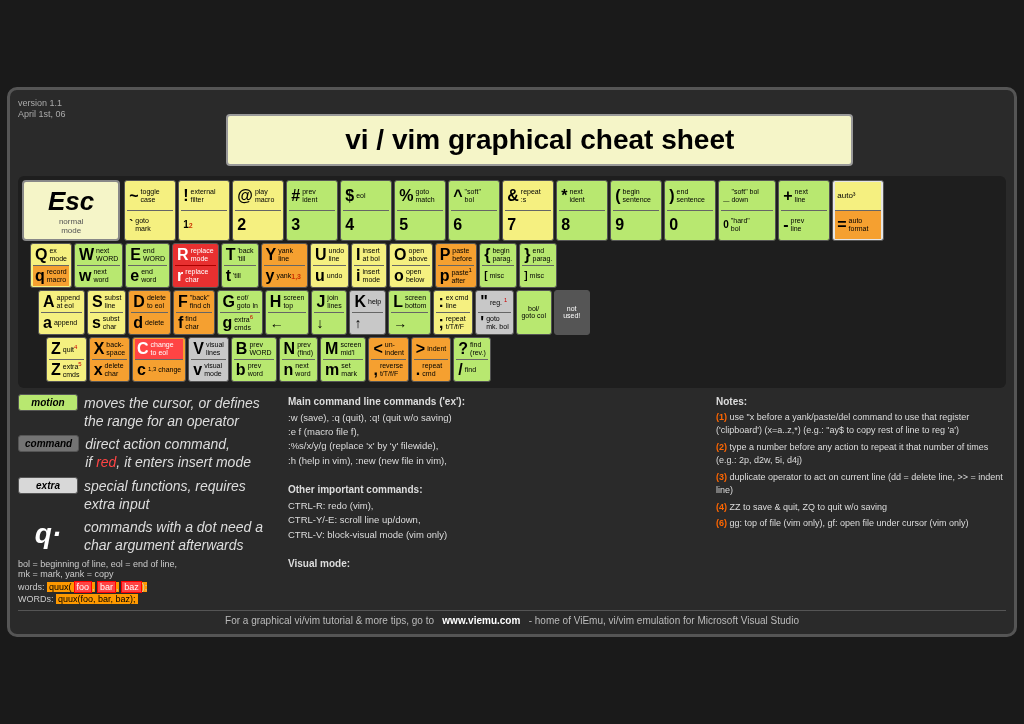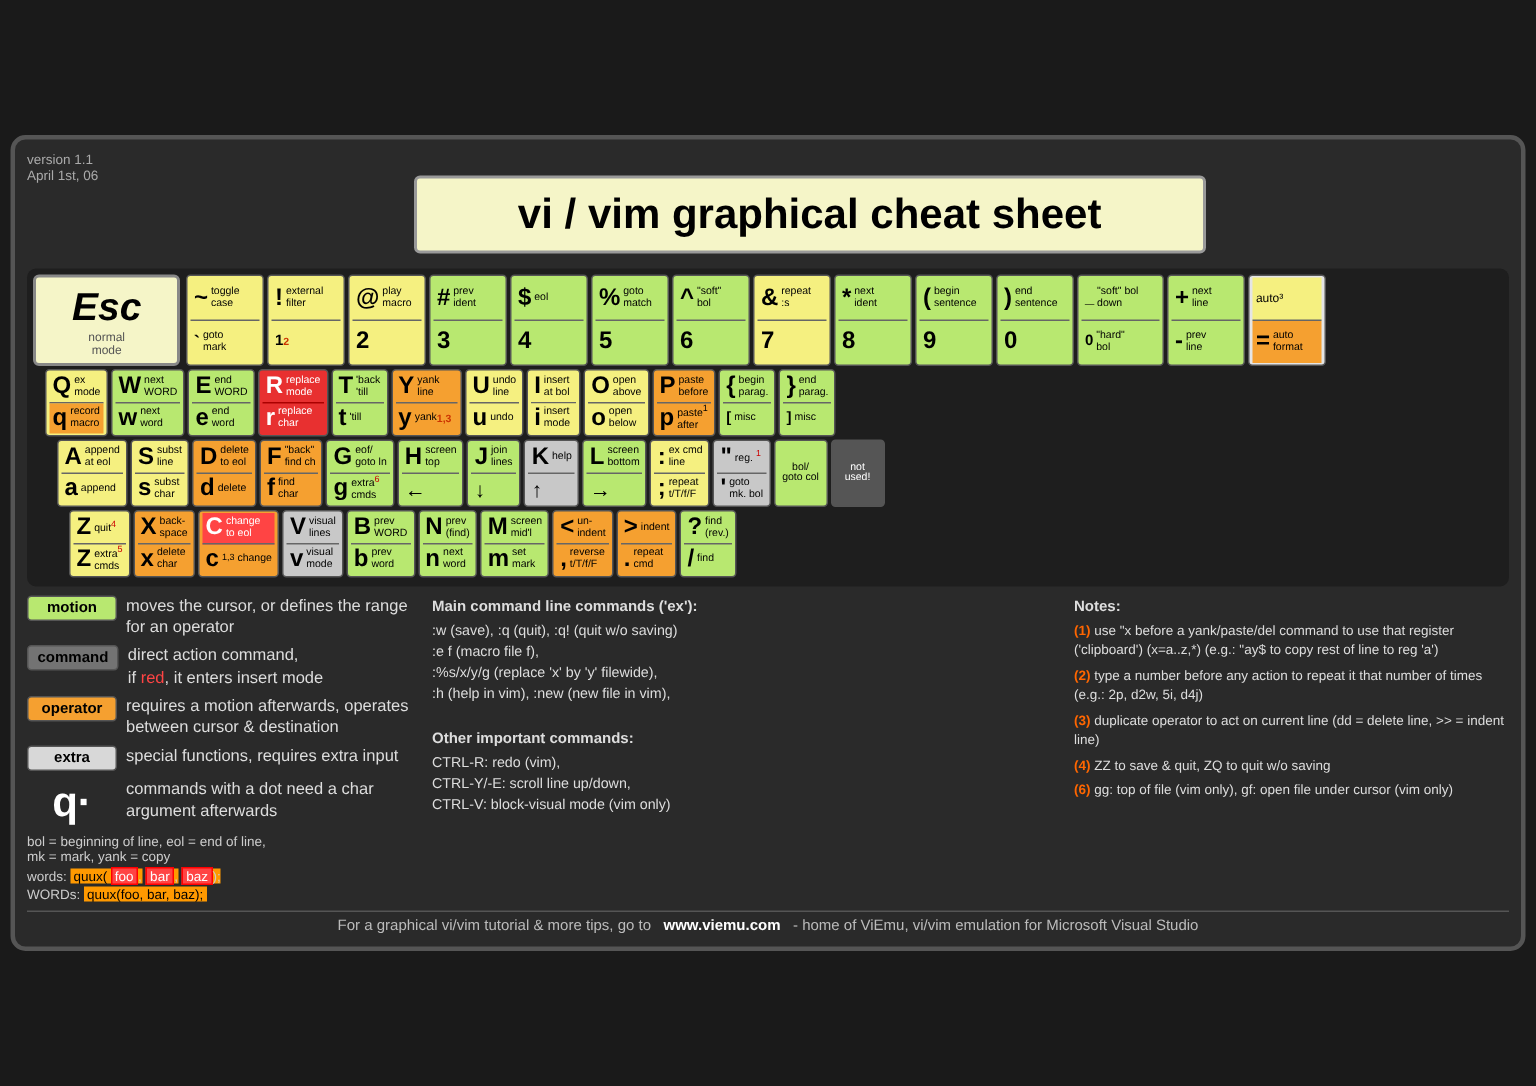--- a/index.html
+++ b/index.html
@@ -23,21 +23,21 @@
       font-size: 9px;
       color: #aaa;
       line-height: 1.3;
     }
     .title-box {
       background: #f5f5c8;
       border: 2px solid #999;
       border-radius: 4px;
       text-align: center;
       margin: 16px auto 6px;
-      width: 528px;
+      width: 627px;
       padding: 8px 0;
     }
     .title-box h1 {
       font-size: 28px;
       font-weight: bold;
       color: #000;
     }
 
     
     .key-green { background: #b8e870; }
@@ -74,34 +74,35 @@
       color: #cc3300;
       font-weight: bold;
     }
 
     .legend-item {
       display: flex;
       gap: 6px;
       margin-bottom: 5px;
       align-items: flex-start;
       font-size: 10px;
+      font-style: italic;
     }
     .legend-badge {
       padding: 2px 6px;
       border: 1.5px solid #555;
       border-radius: 3px;
       font-size: 10px;
       font-weight: bold;
       white-space: nowrap;
       flex-shrink: 0;
       min-width: 60px;
       text-align: center;
     }
     .legend-text {
-      font-size: 11px;
+      font-size: 14px;
       color: #ddd;
       line-height: 1.3;
     }
     .legend-text .red { color: #ff4444; }
 
     .main-commands {
       color: #ddd;
       font-size: 9.5px;
       line-height: 1.5;
     }
@@ -731,24 +732,20 @@
   <div style="display:flex; gap:10px; margin-top:6px;">
 
     <div style="width:260px; flex-shrink:0;">
       <div class="legend-item">
         <div class="legend-badge" style="background:#b8e870; border:1.5px solid #555;">motion</div>
         <div class="legend-text">moves the cursor, or defines the range for an operator</div>
       </div>
       <div class="legend-item">
         <div class="legend-badge" style="background:#737373; border:1.5px solid #555;">command</div>
         <div class="legend-text">direct action command,<br>if <span class="red">red</span>, it enters insert mode</div>
-      </div>
-      <div class="legend-item">
-        <div class="legend-badge" style="background:#f5a030; border:1.5px solid #555;">operator</div>
-        <div class="legend-text">requires a motion afterwards, operates between cursor &amp; destination</div>
       </div>
       <div class="legend-item">
         <div class="legend-badge" style="background:#d8d8d8; border:1.5px solid #555;">extra</div>
         <div class="legend-text">special functions, requires extra input</div>
       </div>
       <div class="legend-item">
         <div style="font-size:28px; font-weight:bold; color:#fff; min-width:60px; text-align:center;">q·</div>
         <div class="legend-text">commands with a dot need a char argument afterwards</div>
       </div>
       <div style="font-size:9px; color:#ccc; margin-top:4px;">
@@ -768,20 +765,21 @@
         <div>:w (save), :q (quit), :q! (quit w/o saving)</div>
         <div>:e f (macro file f),</div>
         <div>:%s/x/y/g (replace 'x' by 'y' filewide),</div>
         <div>:h (help in vim), :new (new file in vim),</div>
         <br>
         <h3>Other important commands:</h3>
         <div>CTRL-R: redo (vim),</div>
         <div>CTRL-Y/-E: scroll line up/down,</div>
         <div>CTRL-V: block-visual mode (vim only)</div>
         <br>
+        <h3>Visual mode:</h3>
       </div>
     </div>
 
     <div style="width:290px; flex-shrink:0;">
       <div class="notes-section">
         <h3>Notes:</h3>
         <div style="margin-bottom:3px;"><span class="note-num">(1)</span> use "x before a yank/paste/del command to use that register ('clipboard') (x=a..z,*) (e.g.: "ay$ to copy rest of line to reg 'a')</div>
         <div style="margin-bottom:3px;"><span class="note-num">(2)</span> type a number before any action to repeat it that number of times (e.g.: 2p, d2w, 5i, d4j)</div>
         <div style="margin-bottom:3px;"><span class="note-num">(3)</span> duplicate operator to act on current line (dd = delete line, &gt;&gt; = indent line)</div>
         <div style="margin-bottom:3px;"><span class="note-num">(4)</span> ZZ to save &amp; quit, ZQ to quit w/o saving</div>

